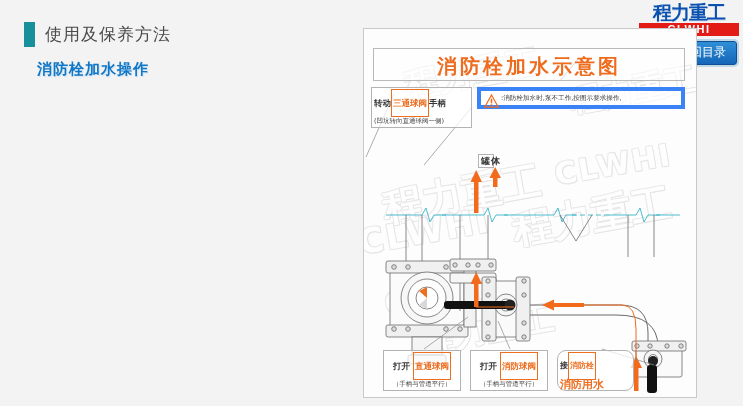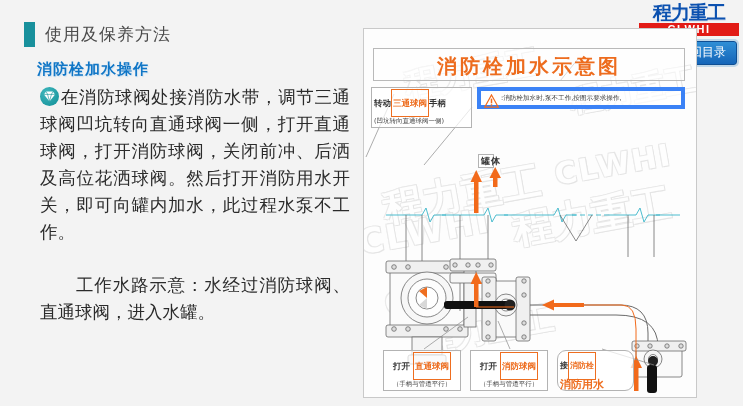--- a/index.html
+++ b/index.html
@@ -259,27 +259,20 @@
 
   <div id="back-to-contents">返回目录</div>
 
   <div id="title-row">
     <div id="title-accent"></div>
     <div id="page-title">使用及保养方法</div>
   </div>
 
   <div id="section-title">消防栓加水操作</div>
 
-  <div id="body-text">
-    <p id="para-1"><span id="gem-badge"><svg width="13" height="11" viewBox="0 0 13 11">
-            <polygon points="1,3.4 3.1,0.6 9.9,0.6 12,3.4 6.5,10.4" fill="#ffffff"></polygon>
-            <path d="M1,3.4 L12,3.4 M3.1,0.6 L4.6,3.4 L6.5,10.4 L8.4,3.4 L9.9,0.6" stroke="#0e8d95" stroke-width="0.6" fill="none"></path>
-          </svg></span><span>在消防球阀处接消防水带，调节三通球阀凹坑转向直通球阀一侧，打开直通球阀，打开消防球阀，关闭前冲、后洒及高位花洒球阀。然后打开消防用水开关，即可向罐内加水，此过程水泵不工作。</span></p>
-    <p id="para-2">工作水路示意：水经过消防球阀、直通球阀，进入水罐。</p>
-  </div>
 
   <div id="diagram-panel">
     <div id="diagram-inner">
 
       <div class="wm" style="left:18px; top:138px; font-size:40px;">程力重工</div>
       <div class="wm" style="left:-6px; top:182px; font-size:34px; letter-spacing:2px;">CLWHI</div>
       <div class="wm" style="left:148px; top:160px; font-size:40px;">程力重工</div>
       <div class="wm" style="left:190px; top:118px; font-size:30px; letter-spacing:2px;">CLWHI</div>
       <div class="wm" style="left:40px; top:22px; font-size:34px;">程力重工</div>
       <div class="wm" style="left:205px; top:40px; font-size:32px;">程力重工</div>

